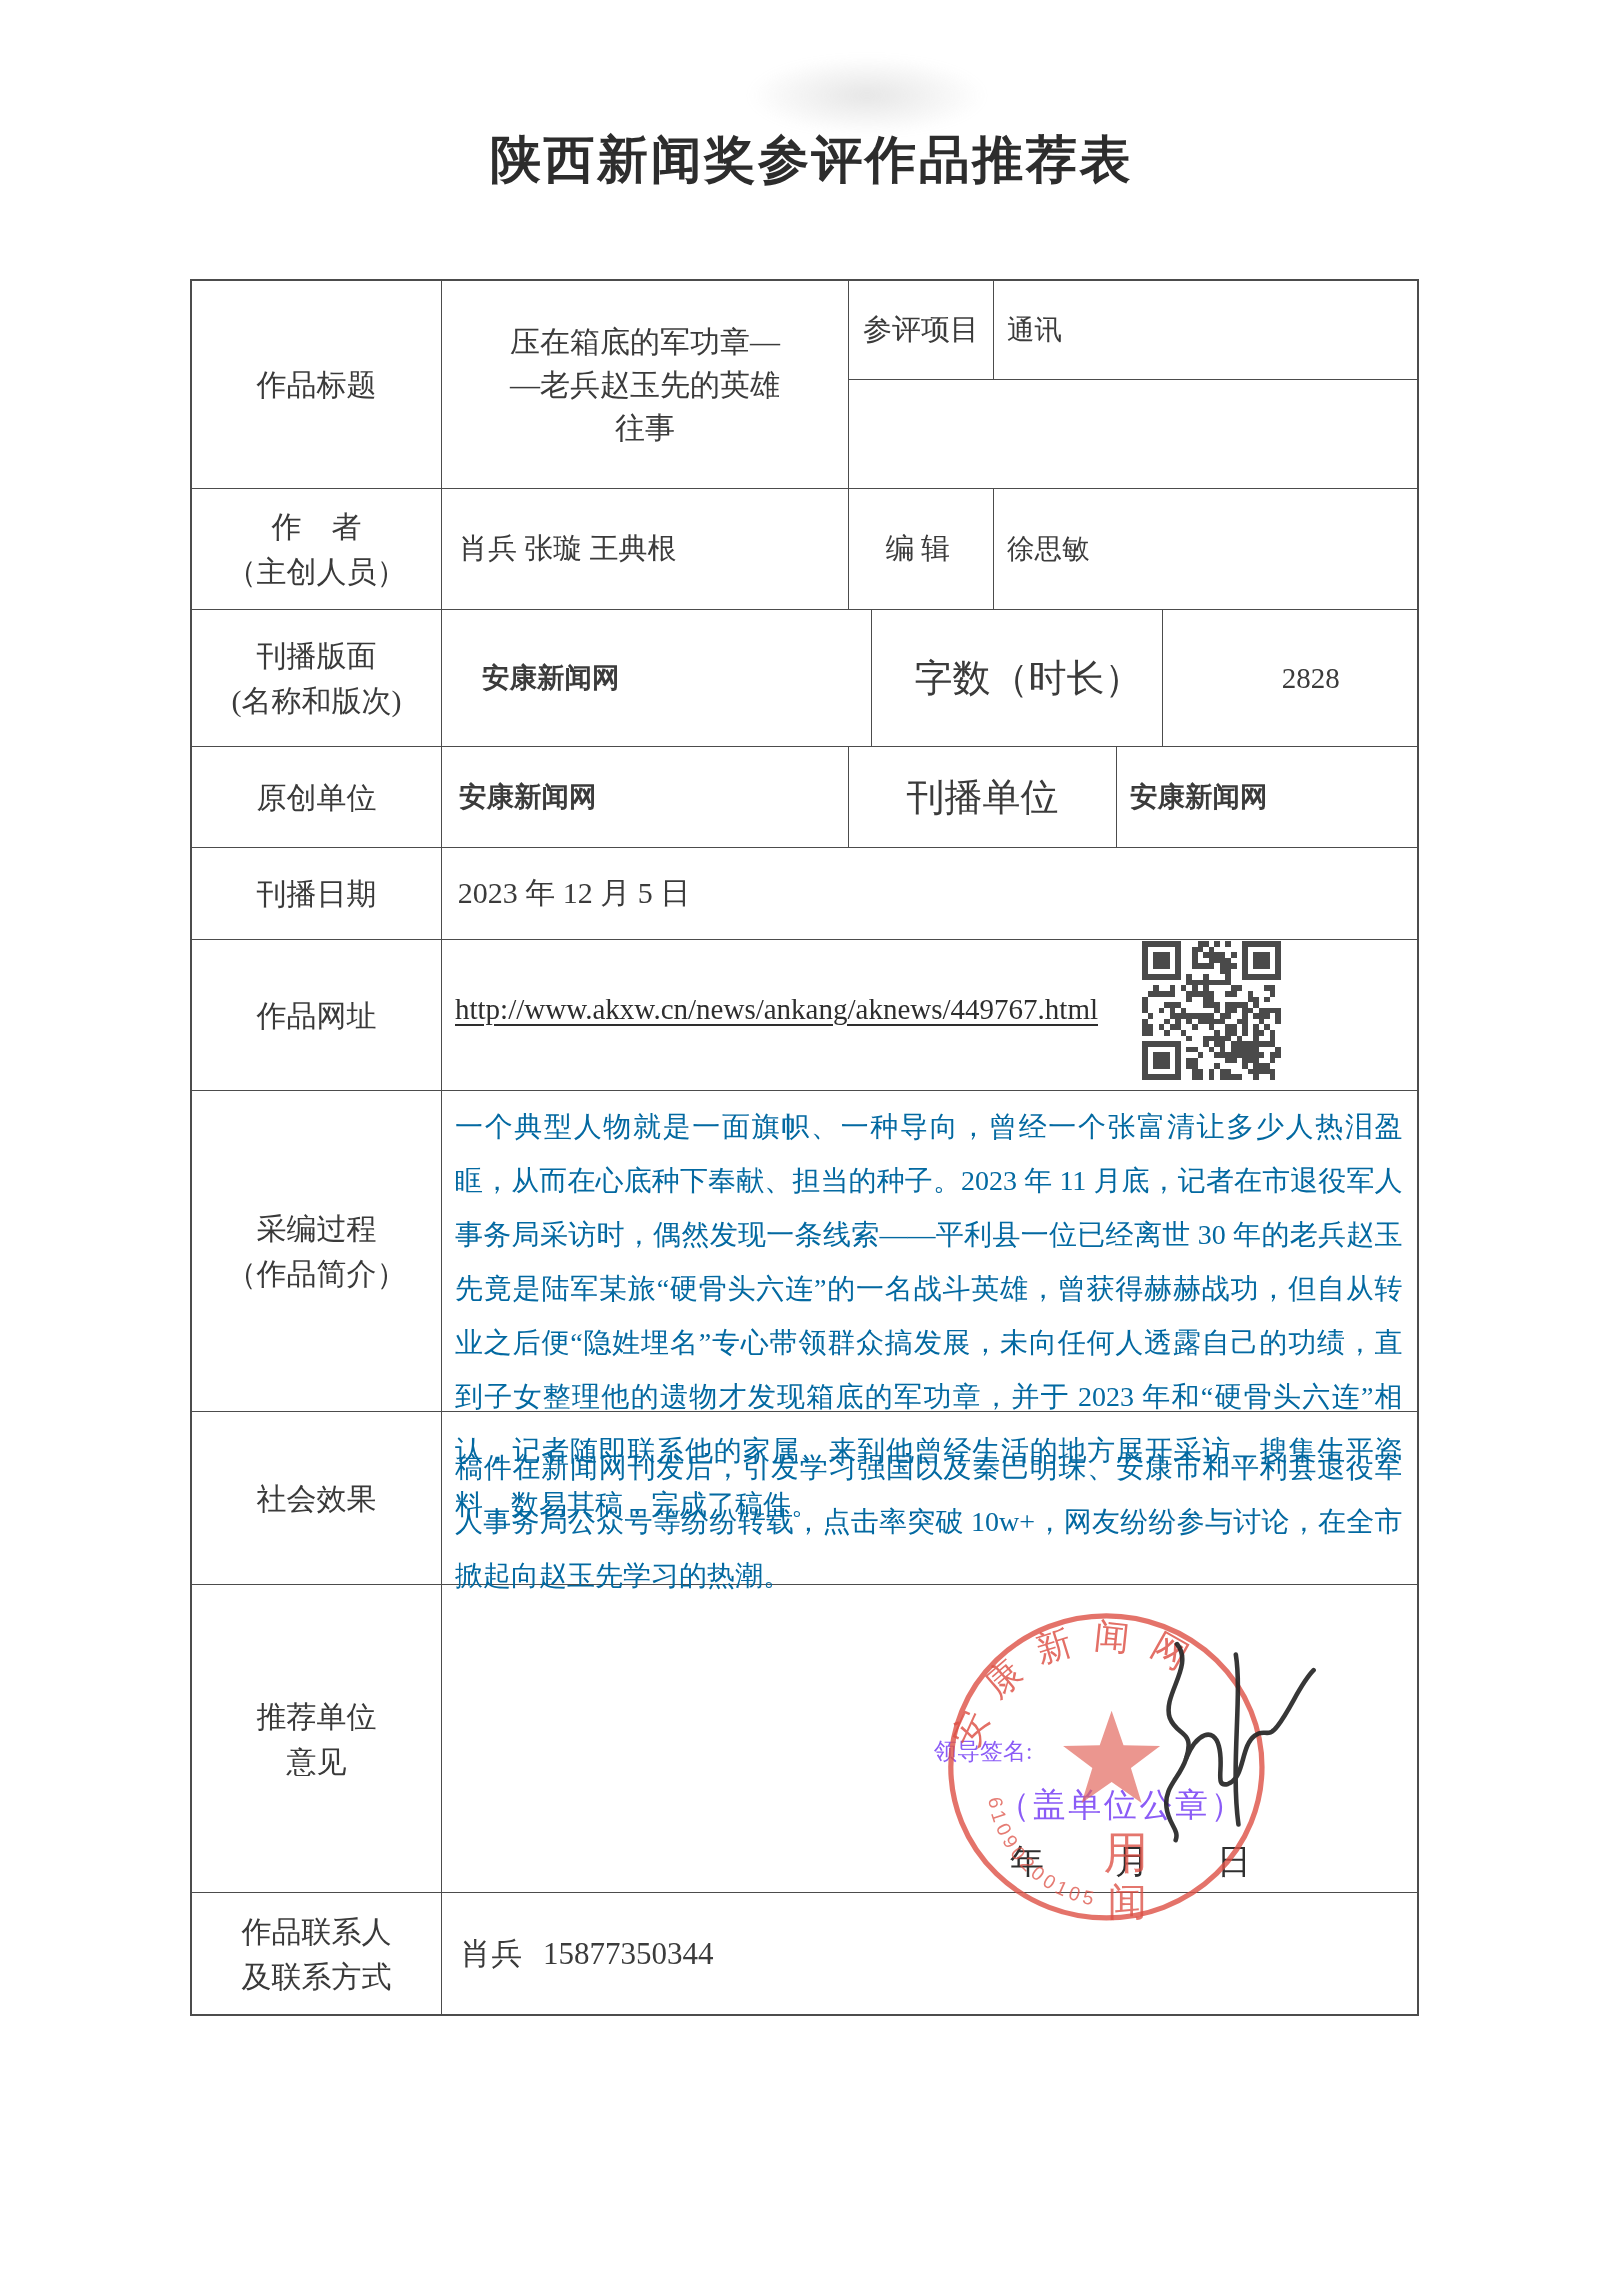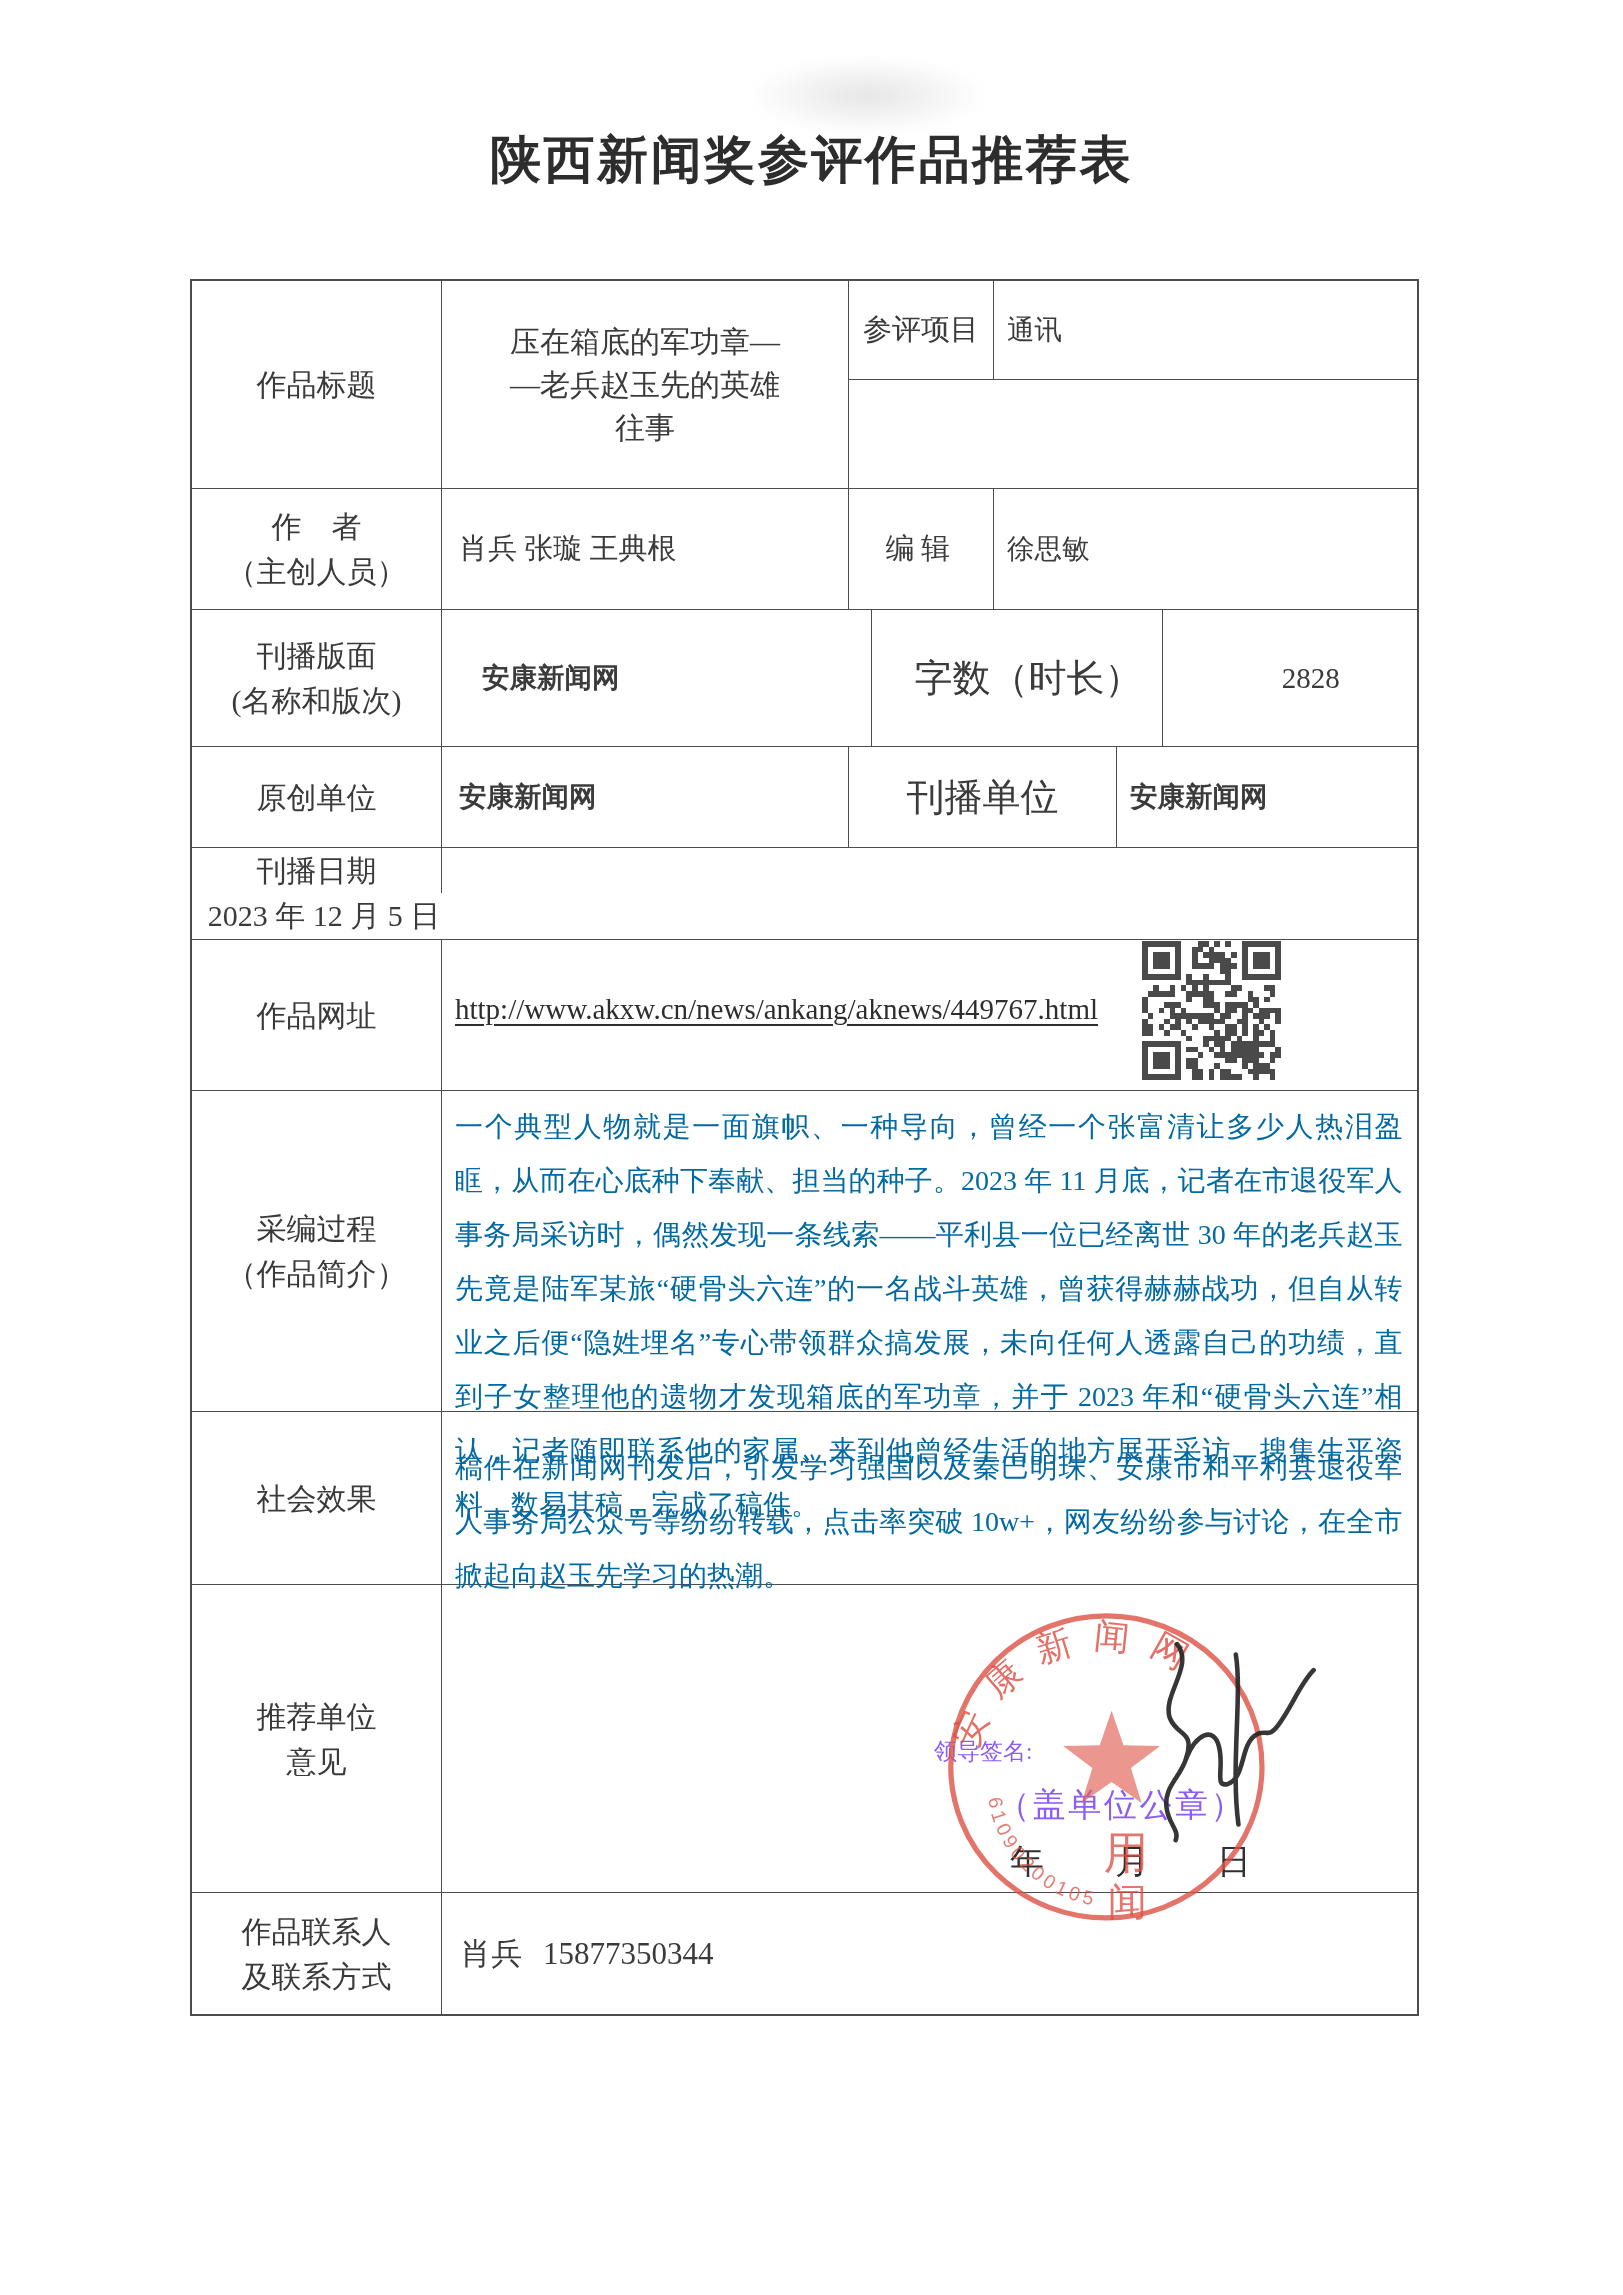--- a/index.html
+++ b/index.html
@@ -10,21 +10,21 @@
           background:radial-gradient(ellipse at center,#bdbdbd 0%,rgba(200,200,200,0) 70%);
           filter:blur(4.6px);opacity:.38;}
   h1.title{position:absolute;left:0;top:126px;width:100%;margin:0;text-align:center;
            font-size:51px;font-weight:bold;letter-spacing:2.6px;color:#2d2d2d;}
   
   .form-table{position:absolute;left:190px;top:279px;width:1229px;height:1737px;
               border:2px solid #4c4c4c;display:flex;flex-direction:column;box-sizing:border-box;}
   .row{display:flex;border-bottom:1.3px solid #4c4c4c;box-sizing:border-box;flex:0 0 auto;}
   .row:last-child{border-bottom:none;}
   .r1{height:208px;} .r2{height:121px;} .r3{height:137px;gap:23px;} .r4{height:101px;}
-  .r5{height:92px;flex-direction:column;} .r6{height:151px;} .r7{height:321px;} .r8{height:173px;}
+  .r5{height:92px;} .r6{height:151px;} .r7{height:321px;} .r8{height:173px;}
   .r9{height:308px;} .r10{flex:1 1 auto;}
   .cell{box-sizing:border-box;border-right:1.3px solid #4c4c4c;display:flex;align-items:center;}
   .cell.last{border-right:none;}
   .cl{width:250px;justify-content:center;text-align:center;font-size:30px;line-height:1.5;
       white-space:pre-line;color:#3a3a3a;}
   .c2{width:407px;}
   .c3{width:268px;justify-content:center;text-align:center;font-size:38px;}
   .c4{flex:1;}
   .rblock{flex:1;display:flex;flex-direction:column;}
   .rb-top{height:99px;border-bottom:1.3px solid #4c4c4c;display:flex;box-sizing:border-box;}

